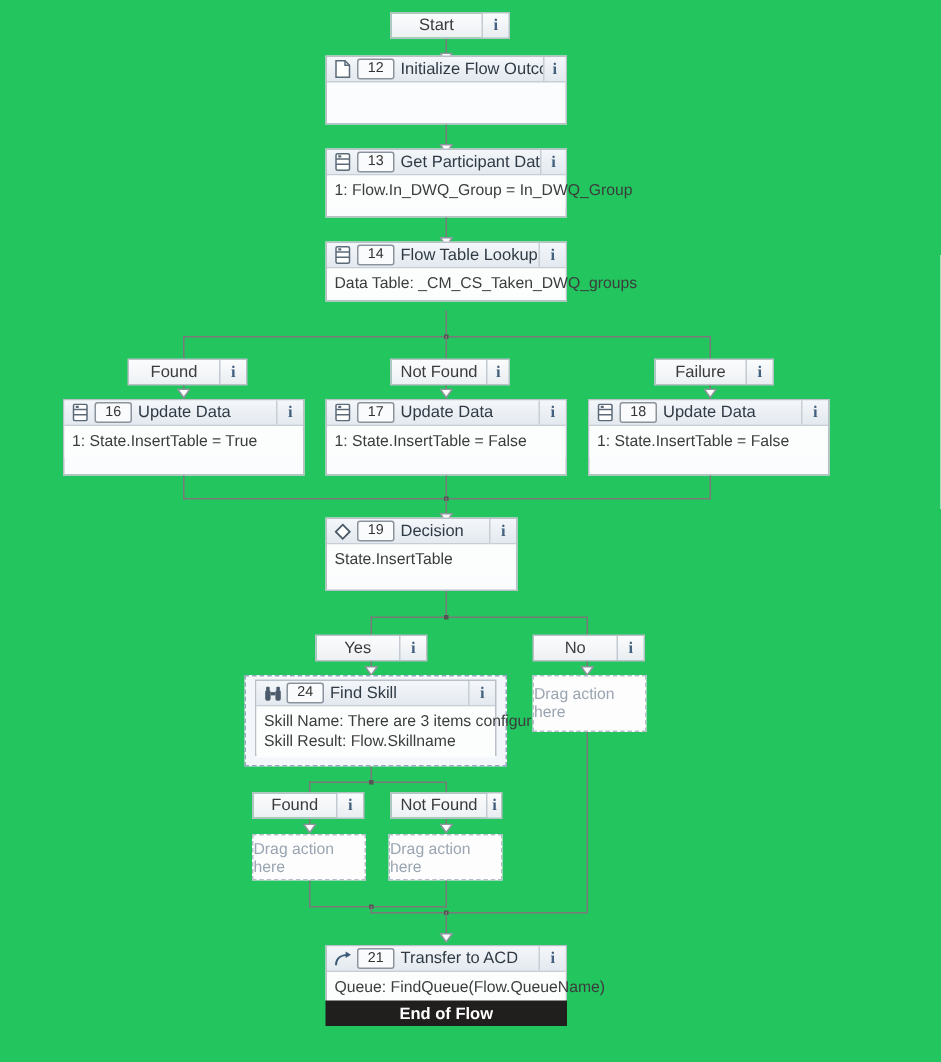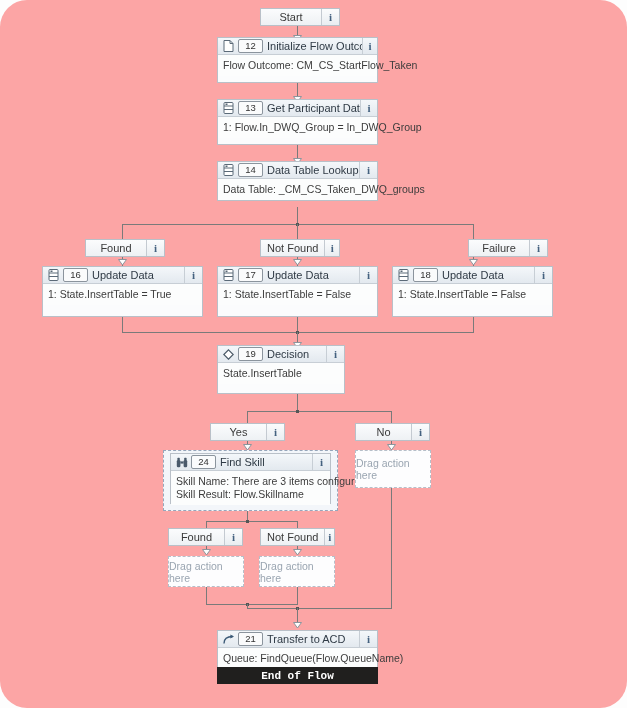--- a/index.html
+++ b/index.html
@@ -9,23 +9,22 @@
   }
   body {
     font-family: "Liberation Sans", sans-serif;
     font-size: 11px;
     color: #333;
   }
   #canvas {
     position: relative;
     width: 627px;
     height: 708px;
-    background: #fca5a5;
+    background: #22c55e;
     overflow: hidden;
-    border-radius: 27px;
   }
 
   
   .line-v, .line-h {
     position: absolute;
     background: #7a7a7a;
   }
   .line-v { width: 1px; }
   .line-h { height: 1px; }
   .junction {
@@ -198,23 +197,20 @@
       <span class="node-icon">
         <svg width="11" height="12" viewBox="0 0 11 12" class="icon-svg">
             <path d="M1 0.5 H7 L10 3.5 V11.5 H1 Z" fill="#ffffff" stroke="#5b6a78" stroke-width="1"></path>
             <path d="M7 0.5 V3.5 H10" fill="none" stroke="#5b6a78" stroke-width="1"></path>
           </svg>
       </span>
       <span class="node-num">12</span>
       <span class="node-title">Initialize Flow Outcome</span>
       <span class="info-btn">i</span>
     </div>
-    <div class="card-body">
-      <div>Flow Outcome: CM_CS_StartFlow_Taken</div>
-    </div>
   </div>
 
   <div class="line-v" style="left:297px; top:83px; height:13px;"></div>
   <div class="arrowwrap" style="left:293px; top:96px;">
     <svg width="9" height="7" viewBox="0 0 9 7" class="icon-svg">
         <path d="M0.5 0.5 L8.5 0.5 L4.5 6 Z" fill="#fdfdfd" stroke="#8d959d" stroke-width="1"></path>
       </svg>
   </div>
 
   <div class="card" style="left:217px; top:99px; width:161px; height:46px;">
@@ -245,21 +241,21 @@
   <div class="card" style="left:217px; top:161px; width:161px; height:40px;">
     <div class="card-head">
       <span class="node-icon">
         <svg width="11" height="12" viewBox="0 0 11 12" class="icon-svg">
             <rect x="1" y="0.5" width="9" height="11" rx="1" fill="#ffffff" stroke="#5b6a78" stroke-width="1"></rect>
             <path d="M1 4 H10 M1 7.5 H10" stroke="#5b6a78" stroke-width="1"></path>
             <rect x="2.5" y="1.5" width="2" height="1.5" fill="#5b6a78"></rect>
           </svg>
       </span>
       <span class="node-num">14</span>
-      <span class="node-title">Data Table Lookup</span>
+      <span class="node-title">Flow Table Lookup</span>
       <span class="info-btn">i</span>
     </div>
     <div class="card-body">
       <div>Data Table: _CM_CS_Taken_DWQ_groups</div>
     </div>
   </div>
 
   <div class="line-v" style="left:297px; top:207px; height:18px;"></div>
   <div class="line-h" style="left:122px; top:224px; width:352px;"></div>
   <div class="junction" style="left:296px; top:223px;"></div>
@@ -268,21 +264,21 @@
   <div class="line-v" style="left:473px; top:224px; height:16px;"></div>
 
   <div class="pill" style="left:85px; top:239px; width:80px;">
     <div class="pill-label">Found</div>
     <div class="info-btn">i</div>
   </div>
   <div class="pill" style="left:260px; top:239px; width:80px;">
     <div class="pill-label">Not Found</div>
     <div class="info-btn">i</div>
   </div>
-  <div class="pill" style="left:436px; top:239px; width:80px;margin-left:32px;">
+  <div class="pill" style="left:436px; top:239px; width:80px;">
     <div class="pill-label">Failure</div>
     <div class="info-btn">i</div>
   </div>
 
   <div class="line-v" style="left:122px; top:257px; height:9px;"></div>
   <div class="arrowwrap" style="left:118px; top:259px;">
     <svg width="9" height="7" viewBox="0 0 9 7" class="icon-svg">
         <path d="M0.5 0.5 L8.5 0.5 L4.5 6 Z" fill="#fdfdfd" stroke="#8d959d" stroke-width="1"></path>
       </svg>
   </div>
@@ -498,17 +494,17 @@
       </span>
       <span class="node-num">21</span>
       <span class="node-title">Transfer to ACD</span>
       <span class="info-btn">i</span>
     </div>
     <div class="card-body">
       <div>Queue: FindQueue(Flow.QueueName)</div>
     </div>
   </div>
 
-  <div class="end-bar" style="left:217px; top:667px; width:161px; height:17px;font-family:Liberation Mono, monospace;">
+  <div class="end-bar" style="left:217px; top:667px; width:161px; height:17px;">
     <span>End of Flow</span>
   </div>
 
 </div>
 
 </body></html>

